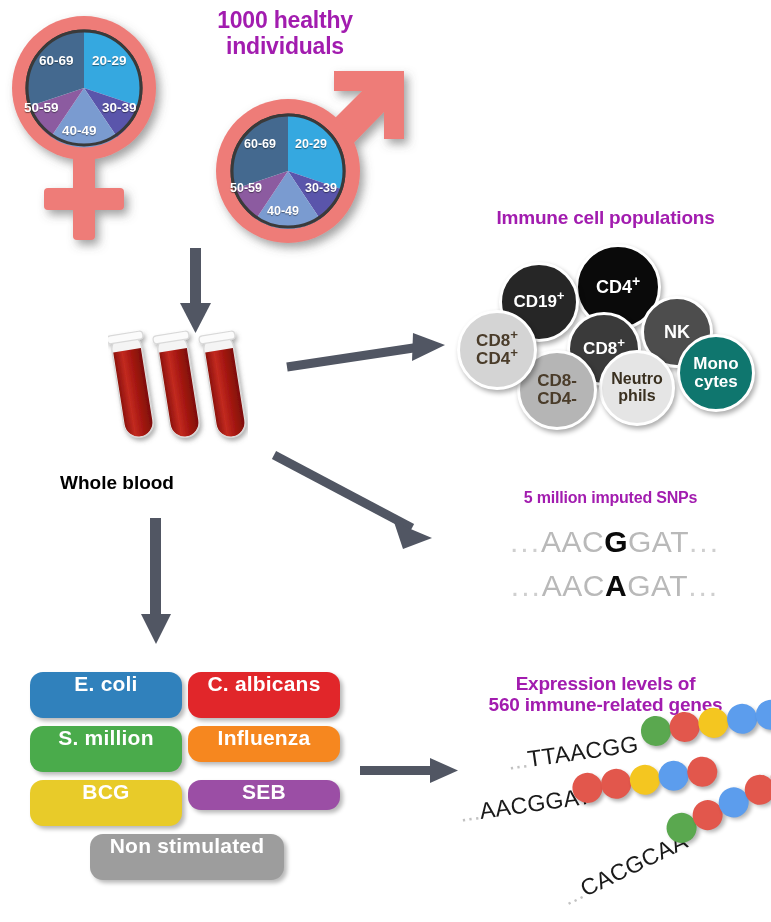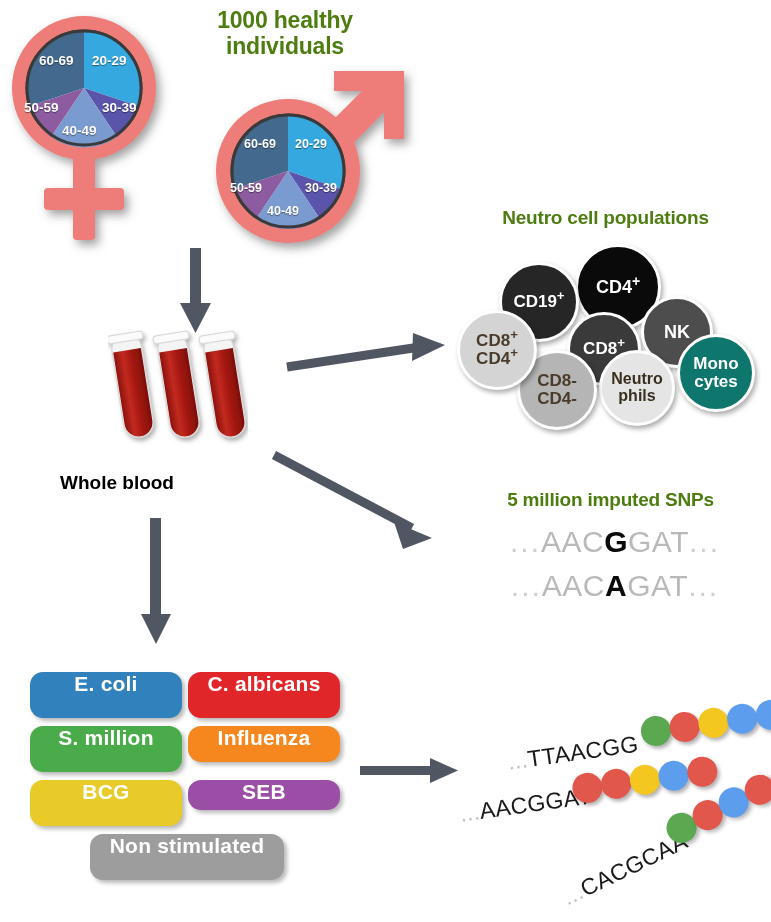--- a/index.html
+++ b/index.html
@@ -7,26 +7,26 @@
     width:771px;height:922px;position:relative;overflow:hidden;
     font-family:"Liberation Sans", sans-serif;
     -webkit-font-smoothing:antialiased;
   }
   #stage{position:absolute;left:0;top:0;width:771px;height:922px;}
 
   .abs{position:absolute;}
 
   
   .heading{
-    font-weight:bold;color:#4d7c0f;text-align:center;line-height:1.12;
+    font-weight:bold;color:#a21caf;text-align:center;line-height:1.12;
     white-space:pre-line;letter-spacing:-0.2px;
   }
   #title-cohort{left:170px;top:8px;width:230px;font-size:23px;}
   #title-immune{left:440px;top:207px;width:331px;font-size:19px;}
-  #title-snps{left:450px;top:489px;width:321px;font-size:19px;}
+  #title-snps{left:450px;top:489px;width:321px;font-size:16px;}
   #title-expr{left:440px;top:673px;width:331px;font-size:19px;}
   #label-blood{left:60px;top:472px;width:210px;font-size:19px;font-weight:bold;color:#000;text-align:left;}
 
   
   .gsym{position:absolute;}
   .gsym svg{display:block;overflow:visible;}
 
   .pie-label{
     position:absolute;color:#fff;font-weight:bold;
     text-shadow:0 1px 1px rgba(0,0,0,.45);
@@ -221,21 +221,21 @@
     </svg>
   </div>
 
   <div class="arrow abs" style="left:360px;top:756px;">
     <svg width="100" height="30" viewBox="0 0 100 30">
       <rect x="0" y="10" width="76" height="9" fill="#515663"></rect>
       <polygon points="70,2 98,14.5 70,27" fill="#515663"></polygon>
     </svg>
   </div>
 
-  <div class="heading abs" id="title-immune">Neutro cell populations</div>
+  <div class="heading abs" id="title-immune">Immune cell populations</div>
 
   <div class="abs" id="immune-cells">
       <div class="cell" style="left: 120px; top: 4px; width: 86px; height: 86px; background: rgb(10, 10, 10); color: rgb(255, 255, 255); font-size: 18px; z-index: 10;">
         <div>
           <span>CD4<sup>+</sup></span>
         </div>
       </div>
       <div class="cell" style="left: 44px; top: 22px; width: 80px; height: 80px; background: rgb(38, 38, 38); color: rgb(255, 255, 255); font-size: 17px; z-index: 11;">
         <div>
           <span>CD19<sup>+</sup></span>
@@ -305,20 +305,22 @@
         <span>BCG</span>
       </div>
       <div class="pill" style="left: 158px; top: 108px; width: 152px; height: 30px; background: rgb(155, 78, 165);">
         <span>SEB</span>
       </div>
       <div class="pill" style="left: 60px; top: 162px; width: 194px; height: 46px; background: rgb(157, 157, 157);">
         <span>Non stimulated</span>
       </div>
     </div>
 
+  <div class="heading abs" id="title-expr">Expression levels of
+560 immune-related genes</div>
 
   <div class="abs" id="expr-block">
       <div class="strand" style="left: 66px; top: 14px; transform: rotate(-8deg);">
         <div class="seq"><span class="fade">...</span><span>TTAACGG</span></div>
         <div class="bead" style="width: 30px; height: 30px; background: rgb(90, 168, 79); left: 136px; top: -12px;"></div>
         <div class="bead" style="width: 30px; height: 30px; background: rgb(226, 87, 76); left: 165px; top: -12px;"></div>
         <div class="bead" style="width: 30px; height: 30px; background: rgb(244, 198, 32); left: 194px; top: -12px;"></div>
         <div class="bead" style="width: 30px; height: 30px; background: rgb(92, 157, 237); left: 223px; top: -12px;"></div>
         <div class="bead" style="width: 30px; height: 30px; background: rgb(92, 157, 237); left: 252px; top: -12px;"></div>
       </div>

